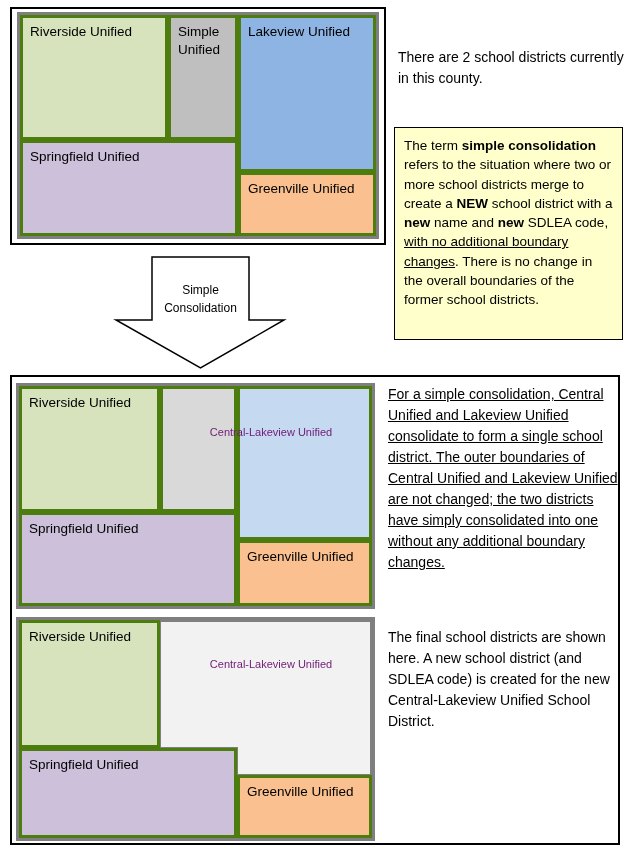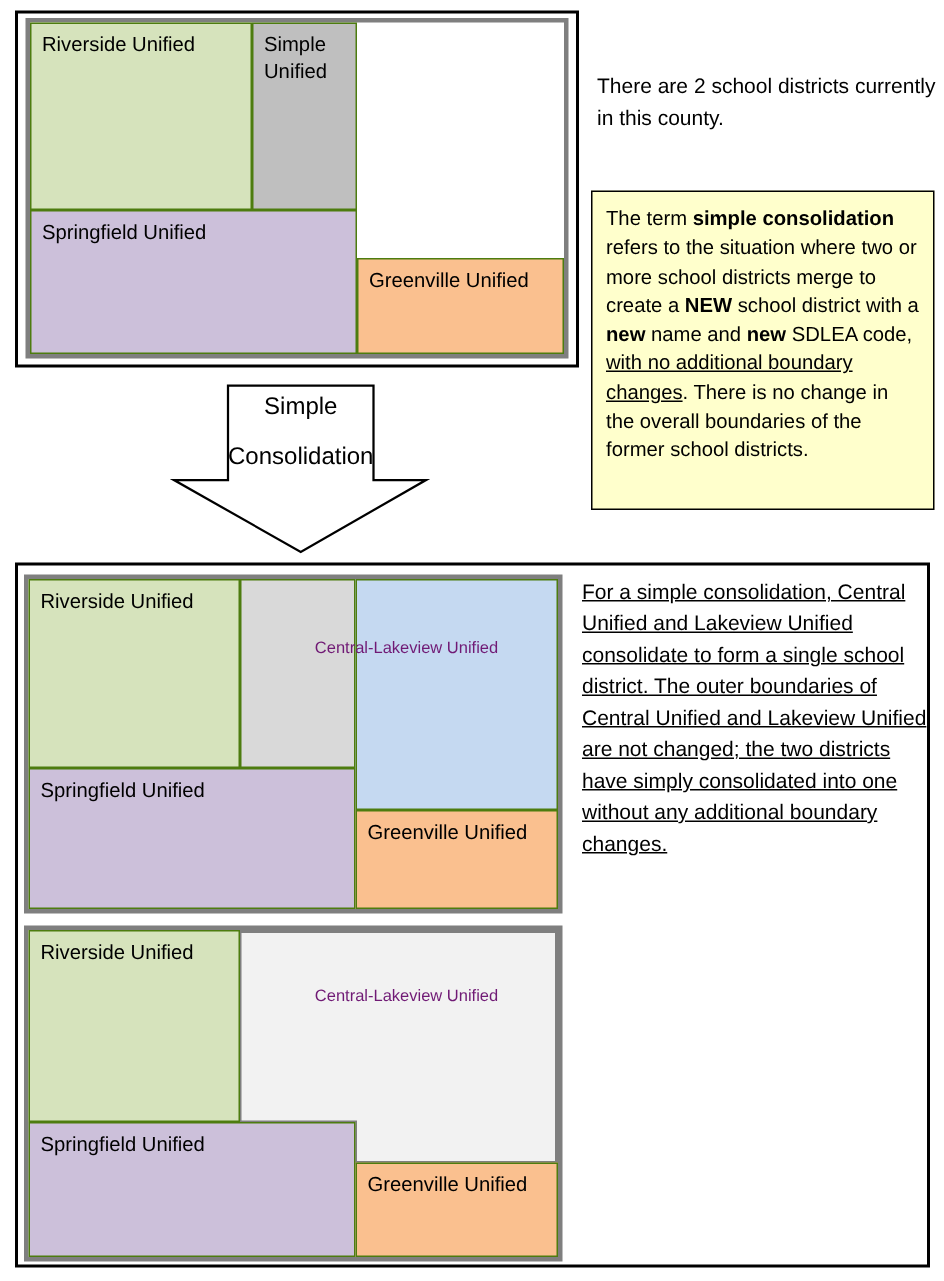--- a/index.html
+++ b/index.html
@@ -10,21 +10,21 @@
   .frame { position:absolute; border:2px solid #000; background:#fff; }
   .frame-top    { left:10px; top:7px;   width:376px; height:238px; }
   .frame-bottom { left:10px; top:375px; width:610px; height:470px; }
 
   .map { position:absolute; border:3px solid #7f7f7f; background:#fff; }
   .map-before        { left:17px; top:12px;  width:362px; height:227px; }
   .map-consolidation { left:16px; top:383px; width:359px; height:226px; }
   .map-final         { left:16px; top:617px; width:359px; height:224px; }
   .map-inner { position:relative; width:100%; height:100%; }
 
-  .region { position:absolute; border:1px solid #4d7c0f; }
+  .region { position:absolute; border:3px solid #4d7c0f; }
   .rlabel { display:block; padding:5px 7px; font-size:13.5px; line-height:1.3; color:#000; }
 
   
   .m1-riverside   { left:0;     top:0;     width:148px; height:125px; }
   .m1-central     { left:148px; top:0;     width:70px;  height:125px; }
   .m1-lakeview    { left:218px; top:0;     width:138px; height:157px; }
   .m1-springfield { left:0;     top:125px; width:218px; height:96px; }
   .m1-greenville  { left:218px; top:157px; width:138px; height:64px; }
 
   
@@ -47,37 +47,40 @@
   .caption { position:absolute; font-size:14px; line-height:1.5; color:#000; }
   .caption-intro         { left:398px; top:47px;  width:226px; }
   .caption-consolidation { left:388px; top:384px; width:233px;text-decoration:underline; }
   .caption-final         { left:388px; top:627px; width:232px; }
 
   .note { position:absolute; left:394px; top:127px; width:229px; height:213px;
           border:1px solid #000; padding:8px 9px; font-size:13.5px; line-height:1.43; }
 
   .arrow-svg { position:absolute; left:113px; top:256px; width:174px; height:114px; }
   .arrow-label { position:absolute; left:152px; top:260px; width:97px; height:58px;
-                 display:flex; flex-direction:column; align-items:center; justify-content:space-between;
-                 font-size:16px; line-height:1.55; text-align:center; z-index:5; }
+                 display:flex; flex-direction:column; align-items:center; justify-content:flex-end;
+                 font-size:12px; line-height:1.55; text-align:center; z-index:5; }
 </style>
 </head>
 <body>
 
 <div class="page">
 
   <div class="frame frame-top"></div>
 
   <div class="map map-before" style="border-color: rgb(127, 127, 127);">
     <div class="map-inner">
       <div class="region m1-riverside" style="background-color: rgb(214, 227, 188);">
         <span class="rlabel">Riverside Unified</span>
       </div>
       <div class="region m1-central" style="background-color: rgb(191, 191, 191);">
         <span class="rlabel">Simple Unified</span>
+      </div>
+      <div class="region m1-lakeview" style="background-color: rgb(142, 180, 227);">
+        <span class="rlabel">Lakeview Unified</span>
       </div>
       <div class="region m1-springfield" style="background-color: rgb(204, 192, 218);">
         <span class="rlabel">Springfield Unified</span>
       </div>
       <div class="region m1-greenville" style="background-color: rgb(250, 192, 143);">
         <span class="rlabel">Greenville Unified</span>
       </div>
     </div>
   </div>
 
@@ -125,14 +128,15 @@
       <div class="float-label fl-3">Central-Lakeview Unified</div>
       <div class="region m3-springfield" style="background-color: rgb(204, 192, 218);">
         <span class="rlabel">Springfield Unified</span>
       </div>
       <div class="region m3-greenville" style="background-color: rgb(250, 192, 143);">
         <span class="rlabel">Greenville Unified</span>
       </div>
     </div>
   </div>
 
+  <div class="caption caption-final">The final school districts are shown here. A new school district (and SDLEA code) is created for the new Central-Lakeview Unified School District.</div>
 
 </div>
 
 </body></html>

